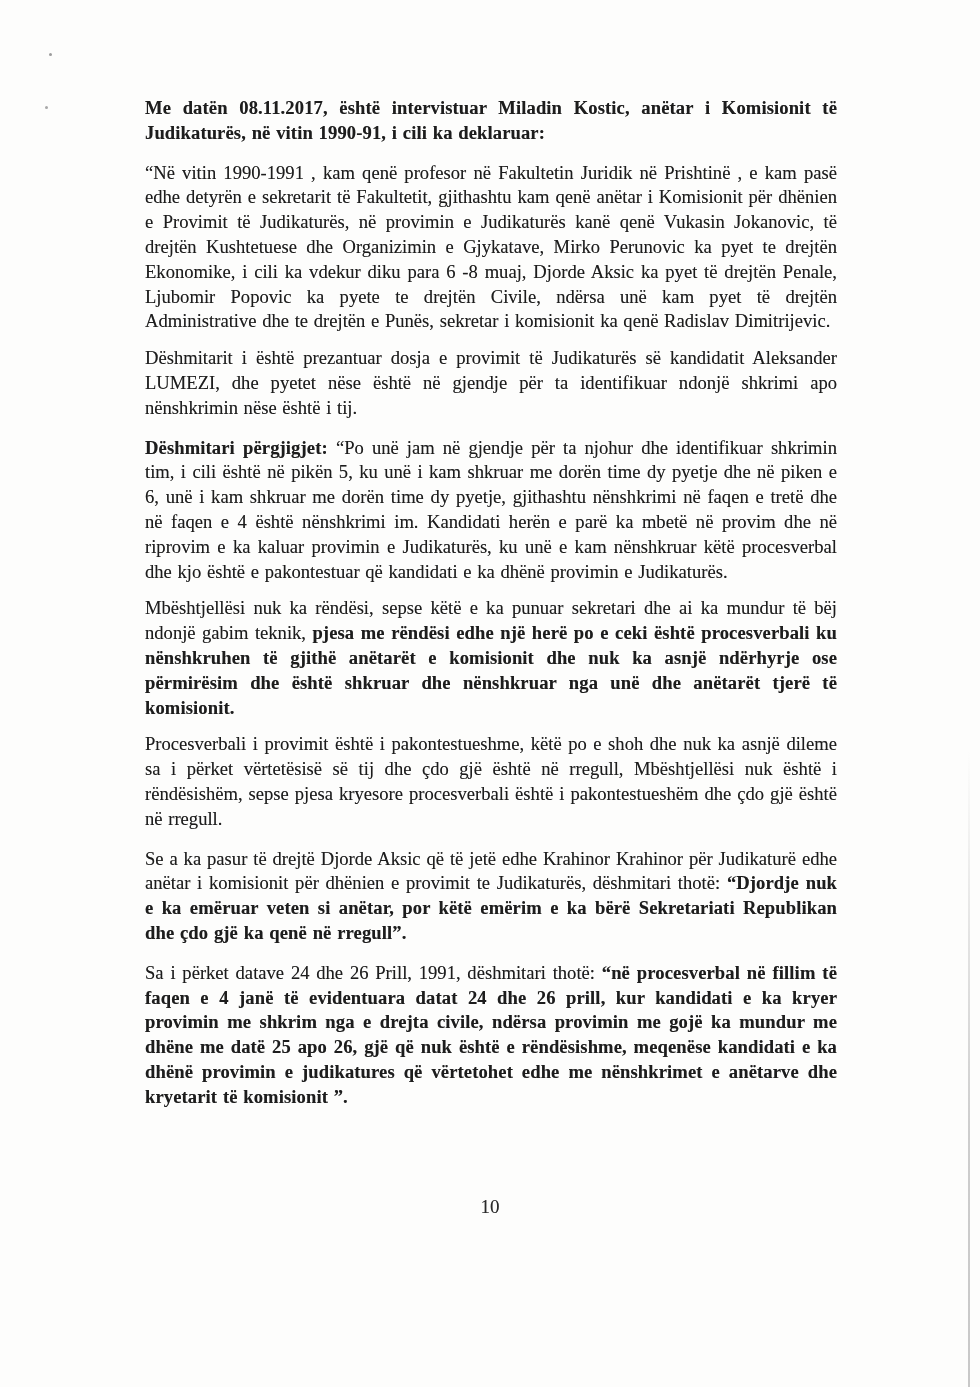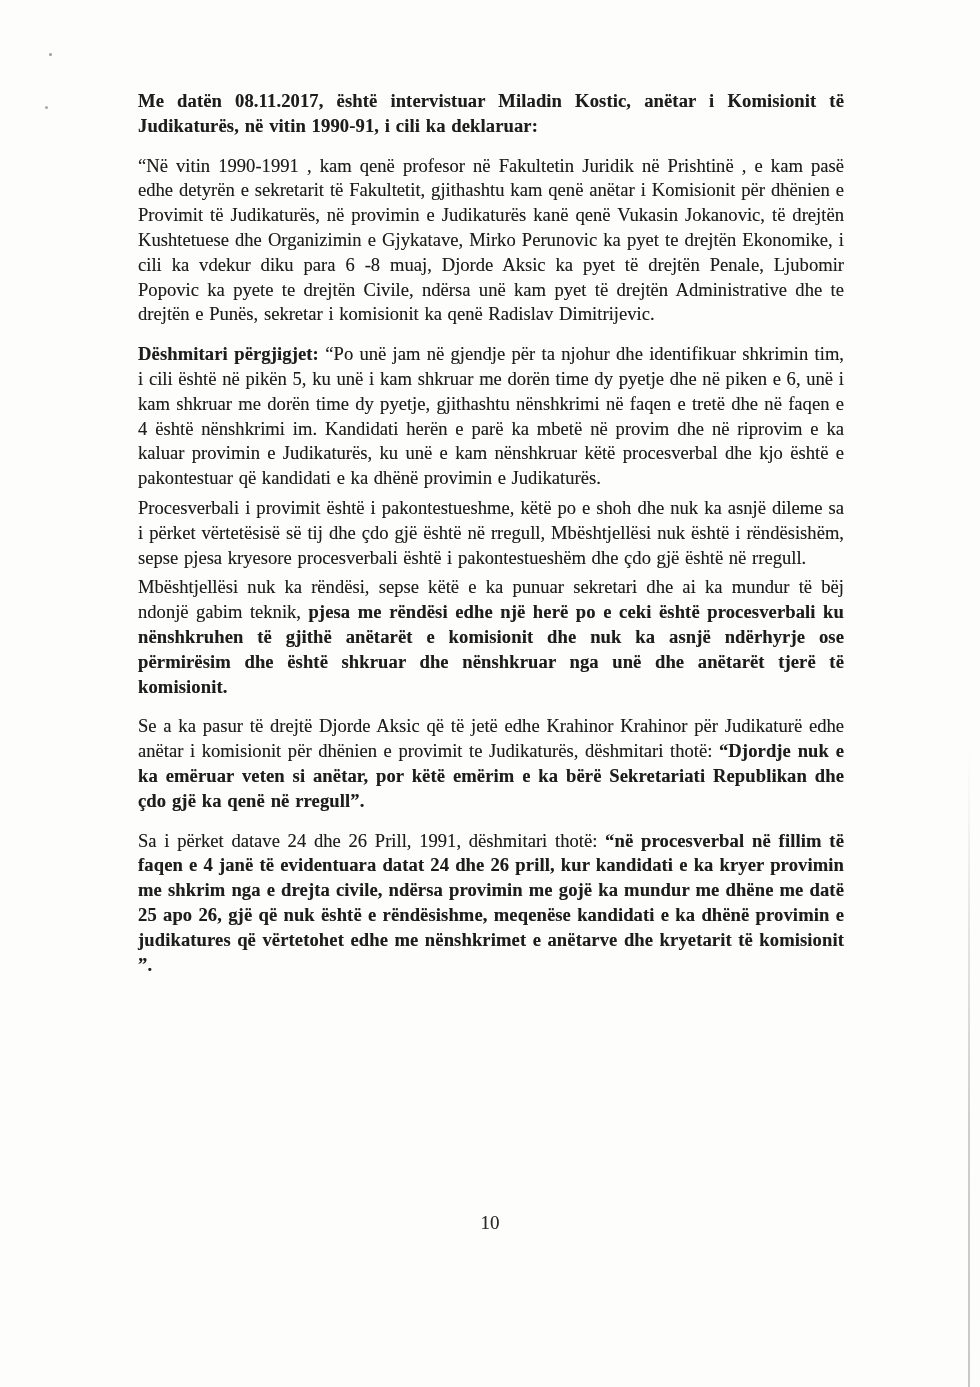--- a/index.html
+++ b/index.html
@@ -16,21 +16,21 @@
     color: #1d1d1d;
     overflow: hidden;
   }
   .content {
     position: absolute;
     left: 133px;
     top: 84px;
     width: 716px;
   }
   p.block {
-    margin: 5px;
+    margin: 12px;
     font-size: 18.6px;
     line-height: 24.8px;
     text-align: justify;
     text-shadow: 0 0 0.6px rgba(30,30,30,0.45);
     word-spacing: 1px;
   }
   p.block.gap {
     margin-top: 15px;
   }
   p.block b {
@@ -39,21 +39,20 @@
   }
   .page-number {
     position: absolute;
     top: 1196px;
     left: 0;
     width: 980px;
     text-align: center;
     font-size: 19px;
     color: #2a2a2a;
     text-shadow: 0 0 0.6px rgba(30,30,30,0.4);
-    margin-top: 16px;
   }
   .artifact {
     position: absolute;
   }
   .dot1 {
     left: 49px; top: 53px;
     width: 3px; height: 3px;
     border-radius: 50%;
     background: #9c9c9c;
   }
@@ -73,23 +72,24 @@
       #c8c8c8 100%);
   }
 </style>
 </head>
 <body>
 
 <div class="page">
   <div class="content" id="doc-body">
       <p class="block"><b>Me datën 08.11.2017, është  intervistuar Miladin Kostic, anëtar i Komisionit të Judikaturës, në vitin 1990-91,  i cili ka deklaruar:</b></p>
       <p class="block gap"><span>“Në vitin 1990-1991 , kam qenë profesor në Fakultetin Juridik në Prishtinë , e kam pasë edhe detyrën e sekretarit të Fakultetit, gjithashtu kam qenë anëtar  i Komisionit për dhënien e Provimit të Judikaturës, në provimin e Judikaturës kanë qenë Vukasin Jokanovic, të drejtën Kushtetuese dhe Organizimin e Gjykatave, Mirko Perunovic  ka pyet te drejtën Ekonomike, i cili ka vdekur diku para 6 -8 muaj, Djorde Aksic  ka pyet të drejtën Penale, Ljubomir Popovic  ka pyete te drejtën Civile, ndërsa unë kam pyet të drejtën Administrative dhe te drejtën e Punës, sekretar i komisionit ka qenë Radislav Dimitrijevic.</span></p>
+      <p class="block"><span>Dëshmitarit i është prezantuar dosja e provimit të Judikaturës së kandidatit Aleksander LUMEZI, dhe pyetet nëse është në gjendje për ta identifikuar ndonjë shkrimi apo nënshkrimin nëse është i tij.</span></p>
       <p class="block gap"><b>Dëshmitari përgjigjet: </b><span>“Po unë jam në gjendje për ta njohur dhe identifikuar shkrimin tim, i cili është në pikën 5, ku unë i kam shkruar me dorën time dy pyetje dhe në piken e 6, unë i kam shkruar me dorën time dy pyetje, gjithashtu nënshkrimi në faqen e tretë dhe në faqen e 4 është nënshkrimi im. Kandidati herën e parë ka mbetë në provim dhe në riprovim e ka kaluar provimin e Judikaturës, ku unë e kam nënshkruar këtë procesverbal dhe kjo është e pakontestuar që kandidati e ka dhënë  provimin e Judikaturës.</span></p>
+      <p class="block"><span>Mbështjellësi nuk ka rëndësi, sepse këtë e ka punuar sekretari dhe ai ka mundur të bëj ndonjë gabim teknik, </span><b>pjesa me rëndësi edhe një herë po e ceki është procesverbali ku nënshkruhen të gjithë anëtarët e komisionit dhe nuk ka asnjë ndërhyrje ose përmirësim dhe është shkruar dhe nënshkruar nga unë dhe anëtarët tjerë të komisionit.</b></p>
       <p class="block"><span>Procesverbali i provimit është i pakontestueshme, këtë po e shoh dhe nuk ka asnjë dileme sa i përket vërtetësisë së tij dhe çdo gjë është në rregull, Mbështjellësi nuk është i rëndësishëm, sepse pjesa kryesore procesverbali është i pakontestueshëm dhe çdo gjë është në rregull.</span></p>
-      <p class="block"><span>Mbështjellësi nuk ka rëndësi, sepse këtë e ka punuar sekretari dhe ai ka mundur të bëj ndonjë gabim teknik, </span><b>pjesa me rëndësi edhe një herë po e ceki është procesverbali ku nënshkruhen të gjithë anëtarët e komisionit dhe nuk ka asnjë ndërhyrje ose përmirësim dhe është shkruar dhe nënshkruar nga unë dhe anëtarët tjerë të komisionit.</b></p>
       <p class="block gap"><span>Se a ka pasur të drejtë Djorde Aksic që të jetë edhe Krahinor Krahinor për Judikaturë edhe anëtar i komisionit për dhënien e provimit te Judikaturës, dëshmitari thotë: </span><b>“Djordje nuk e ka emëruar veten si anëtar, por këtë emërim e ka bërë Sekretariati Republikan dhe çdo gjë ka qenë në rregull”.</b></p>
       <p class="block gap"><span>Sa i përket datave 24 dhe 26 Prill, 1991, dëshmitari thotë: </span><b>“në procesverbal në fillim të faqen e 4 janë të evidentuara datat 24 dhe 26 prill, kur kandidati e ka kryer provimin me shkrim nga e drejta civile, ndërsa provimin me gojë ka mundur me dhëne me datë 25 apo 26, gjë që nuk është e rëndësishme, meqenëse kandidati e ka dhënë provimin e judikatures që vërtetohet edhe me nënshkrimet e anëtarve dhe kryetarit të komisionit ”.</b></p>
     </div>
   <div class="page-number">10</div>
   <div class="artifact dot1"></div>
   <div class="artifact dot2"></div>
   <div class="artifact vline"></div>
 </div>
 
 </body></html>

